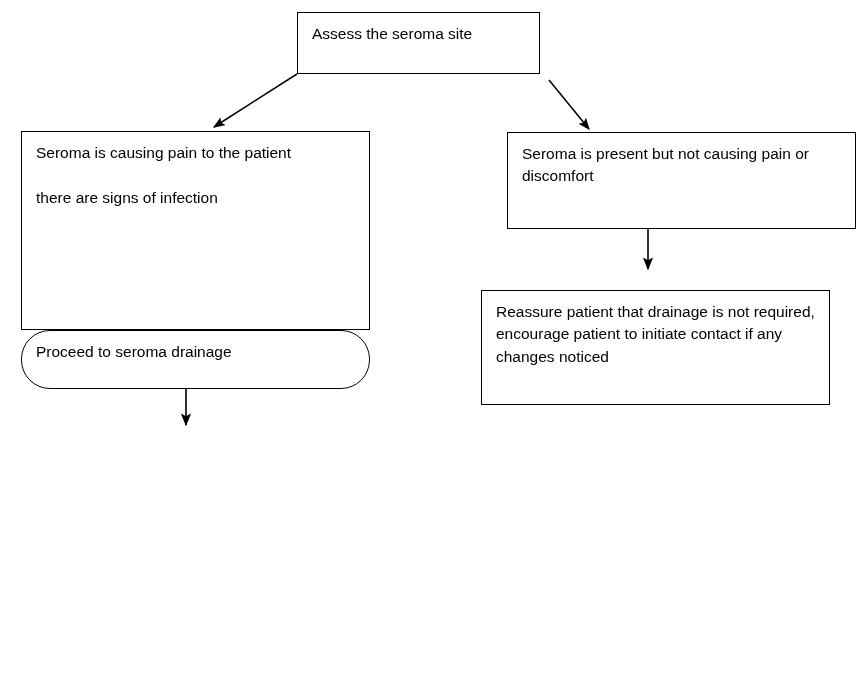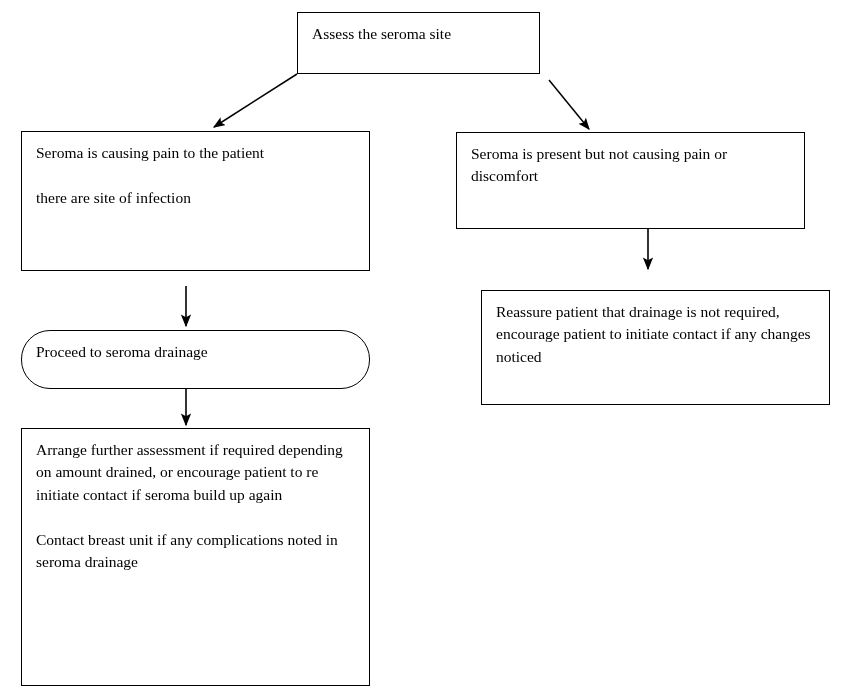--- a/index.html
+++ b/index.html
@@ -24,37 +24,36 @@
     box-sizing: border-box;
     border: 1.4px solid #000000;
     background: #ffffff;
     padding: 10px 14px 10px 14px;
     font-size: 15.5px;
     line-height: 1.45;
     color: #000000;
   }
   .node p {
     margin: 0;
-    font-family: Liberation Serif, serif;
   }
   .node p.gap {
     margin-top: 1.45em;
   }
   .arrows {
     position: absolute;
     left: 0;
     top: 0;
     width: 863px;
     height: 691px;
     pointer-events: none;
   }
   
   #node-assess      { left: 297px; top: 12px;  width: 243px; height: 62px; }
-  #node-pain        { left: 21px;  top: 131px; width: 349px; height: 140px; }
-  #node-nopain      { left: 456px; top: 132px; width: 349px; height: 97px; }
+  #node-pain        { left: 21px;  top: 131px; width: 349px; height: 199px; }
+  #node-nopain      { left: 507px; top: 132px; width: 349px; height: 97px; }
   #node-proceed     { left: 21px;  top: 330px; width: 349px; height: 59px; border-radius: 29px; }
   #node-reassure    { left: 481px; top: 272px; width: 349px; height: 115px; margin-top: 18px; }
   #node-followup    { left: 21px;  top: 428px; width: 349px; height: 258px; }
 </style>
 </head>
 <body>
 
 <div id="canvas">
 
   <svg class="arrows" viewBox="0 0 863 691" width="863" height="691" xmlns="http://www.w3.org/2000/svg">
@@ -74,33 +73,29 @@
 
     <line x1="648" y1="229" x2="648" y2="269" stroke="#000000" stroke-width="1.6" marker-end="url(#arrowhead)"></line>
   </svg>
 
   <div class="node" id="node-assess">
     <p>Assess the seroma site</p>
   </div>
 
   <div class="node" id="node-pain">
     <p>Seroma is causing pain to the patient</p>
-    <p class="gap">there are site of infection</p>
+    <p class="gap">there are signs of infection</p>
   </div>
 
   <div class="node" id="node-nopain">
     <p>Seroma is present but not causing pain or discomfort</p>
   </div>
 
   <div class="node" id="node-proceed">
     <p>Proceed to seroma drainage</p>
   </div>
 
   <div class="node" id="node-reassure">
     <p>Reassure patient that drainage is not required, encourage patient to initiate contact if any changes noticed</p>
   </div>
 
-  <div class="node" id="node-followup">
-    <p>Arrange further assessment if required depending on amount drained, or encourage patient to re initiate contact if seroma build up again</p>
-    <p class="gap">Contact breast unit if any complications noted in seroma drainage</p>
-  </div>
 
 </div>
 
 </body></html>

